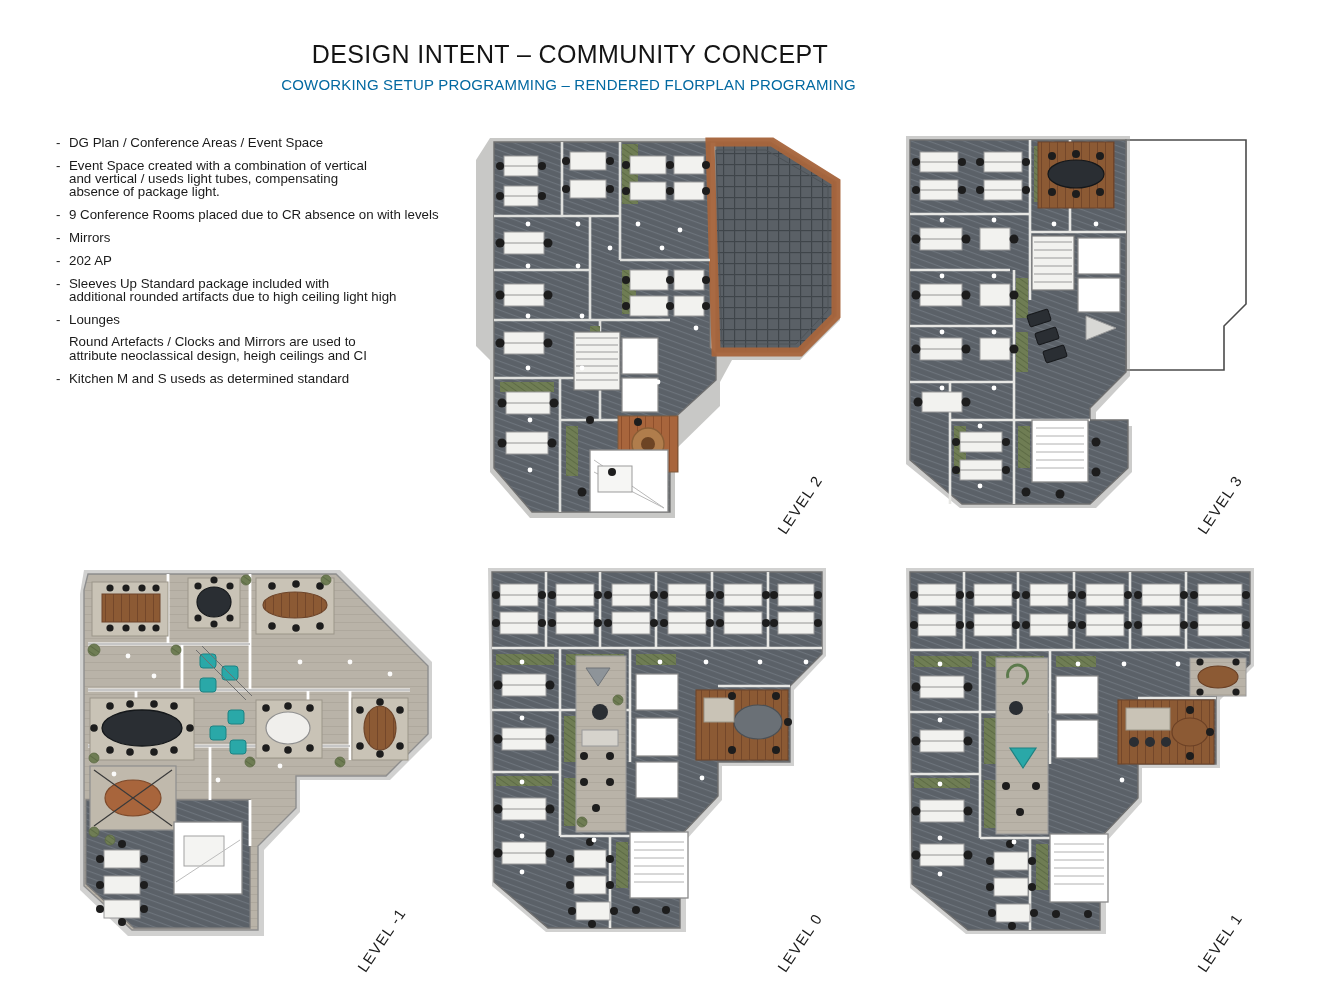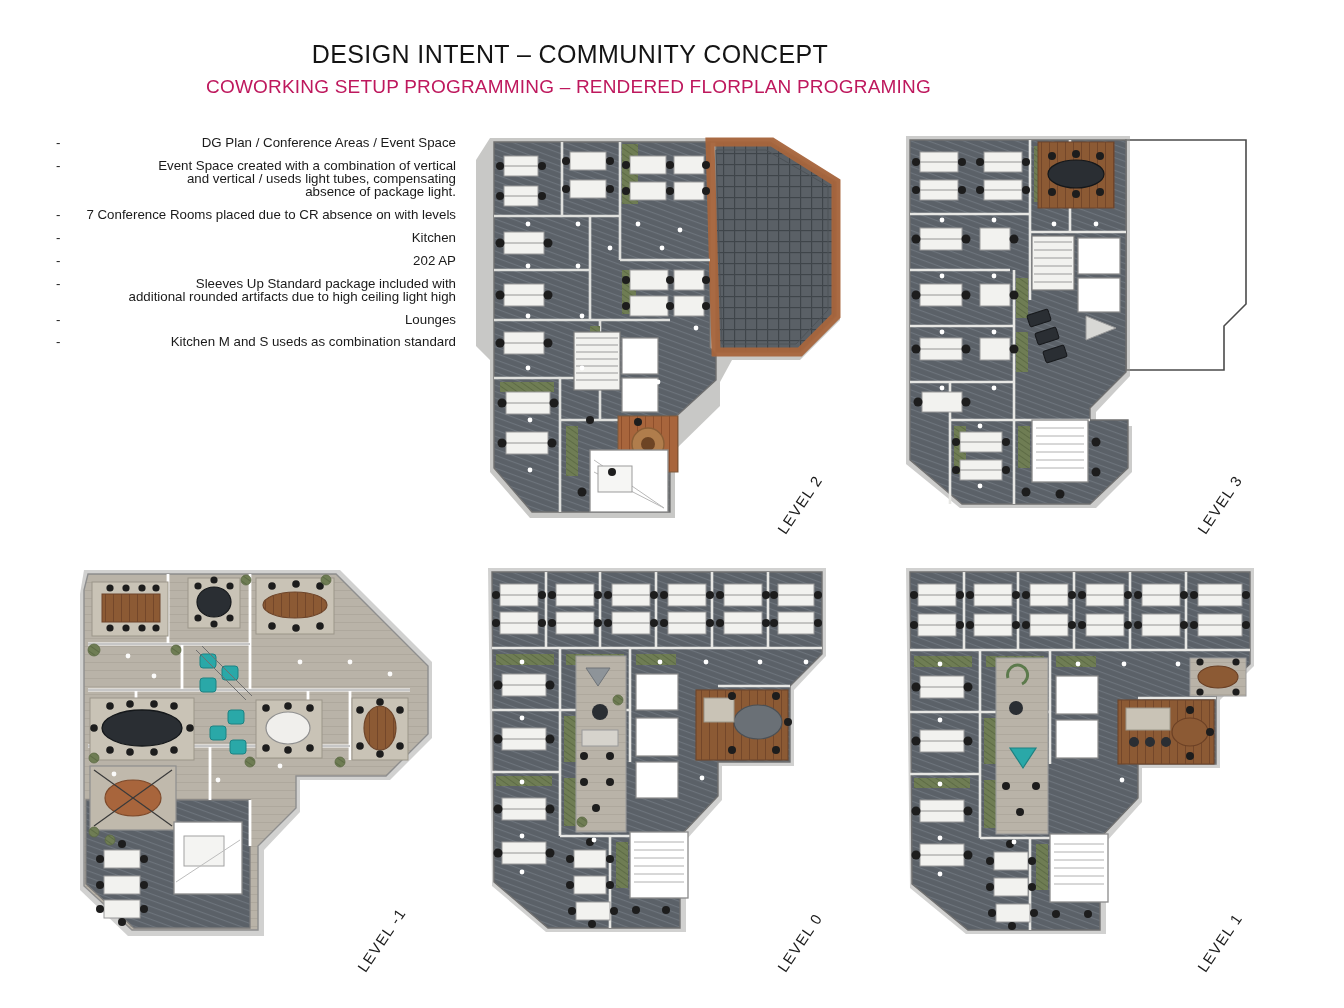--- a/index.html
+++ b/index.html
@@ -25,25 +25,25 @@
     text-align: center;
   }
   #title {
     font-size: 25px;
     letter-spacing: 0.4px;
     font-weight: normal;
     margin: 0;
     color: #141414;
   }
   #subtitle {
-    font-size: 19px;
+    font-size: 15px;
     letter-spacing: 0.2px;
     margin: 7px 3px 0 0;
     font-weight: normal;
-    color: #be185d;
+    color: #0369a1;
   }
 
   
   #notes {
     position: absolute;
     left: 56px;
     top: 136px;
     width: 400px;
     font-size: 13.3px;
     line-height: 1.0;
@@ -52,21 +52,20 @@
     display: flex;
     margin-bottom: 9.5px;
   }
   .note .dash {
     width: 13px;
     flex: 0 0 13px;
     color: #1a1a1a;
   }
   .note .txt {
     flex: 1 1 auto;
-    text-align: right;
   }
   .note .txt .line {
     margin-bottom: 5.5px;
     white-space: nowrap;
   }
   .note .txt .line:last-child { margin-bottom: 0; }
   .note.nodash .dash { visibility: hidden; }
 
   
   .plan {
@@ -119,28 +118,28 @@
     <span class="dash">-</span>
     <span class="txt">
       <span class="line">Event Space created with a combination of vertical</span>
       <span class="line">and vertical / useds light tubes, compensating</span>
       <span class="line">absence of package light.</span>
     </span>
   </div>
   <div class="note">
     <span class="dash">-</span>
     <span class="txt">
-      <span class="line">7 Conference Rooms placed due to CR absence</span>
+      <span class="line">9 Conference Rooms placed due to CR absence</span>
       <span class="line">on with levels</span>
     </span>
   </div>
   <div class="note">
     <span class="dash">-</span>
     <span class="txt">
-      <span class="line">Kitchen</span>
+      <span class="line">Mirrors</span>
     </span>
   </div>
   <div class="note">
     <span class="dash">-</span>
     <span class="txt">
       <span class="line">202 AP</span>
     </span>
   </div>
   <div class="note">
     <span class="dash">-</span>
@@ -149,24 +148,31 @@
       <span class="line">additional rounded artifacts due to high ceiling light</span>
       <span class="line">high</span>
     </span>
   </div>
   <div class="note">
     <span class="dash">-</span>
     <span class="txt">
       <span class="line">Lounges</span>
     </span>
   </div>
+  <div class="note nodash">
+    <span class="dash">-</span>
+    <span class="txt">
+      <span class="line">Round Artefacts / Clocks and Mirrors are used to</span>
+      <span class="line">attribute neoclassical design, heigh ceilings and CI</span>
+    </span>
+  </div>
   <div class="note">
     <span class="dash">-</span>
     <span class="txt">
-      <span class="line">Kitchen M and S useds as combination standard</span>
+      <span class="line">Kitchen M and S useds as determined standard</span>
     </span>
   </div>
 </div>
 
 <div class="plan" id="plan-level2">
   <svg class="plan-canvas" width="410" height="420" viewBox="0 0 410 420">
     <defs>
       <pattern id="p2-dark" width="6" height="6" patternUnits="userSpaceOnUse" patternTransform="rotate(20)">
         <rect width="6" height="6" fill="#5b6168"></rect>
         <rect width="6" height="1.1" fill="#6d747c"></rect>

